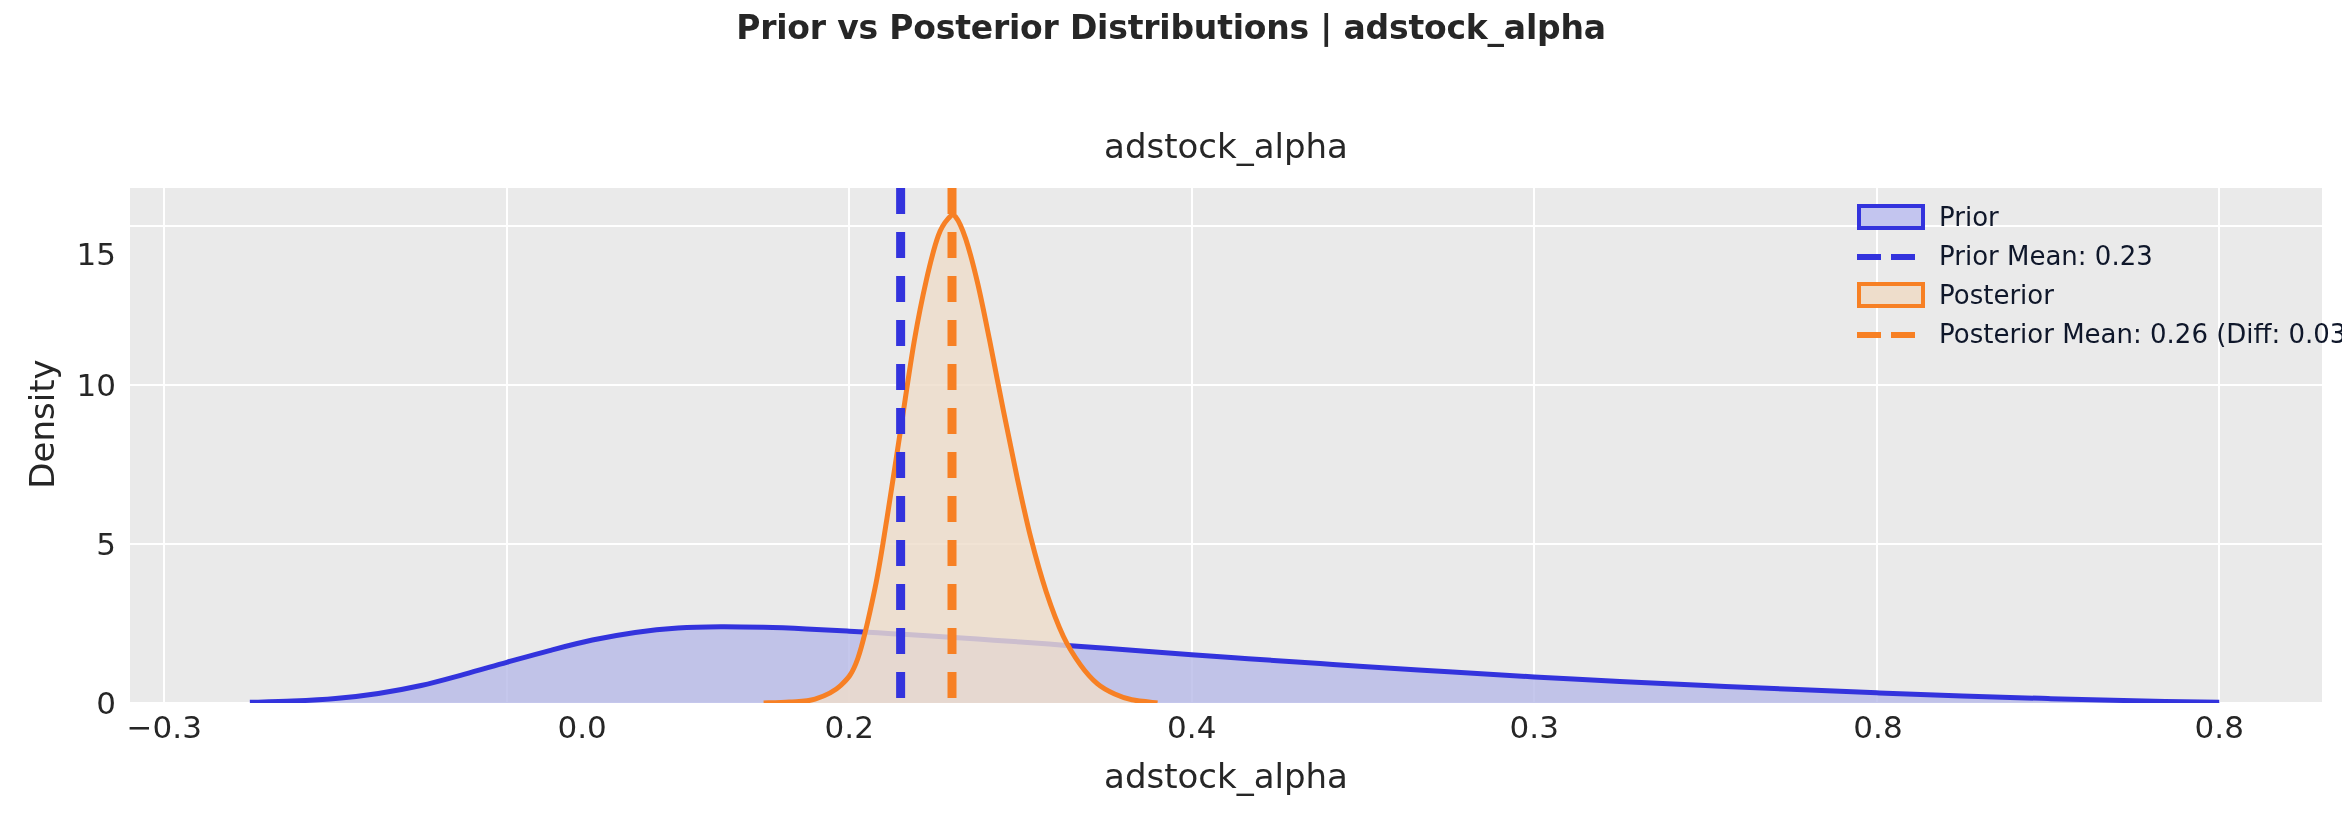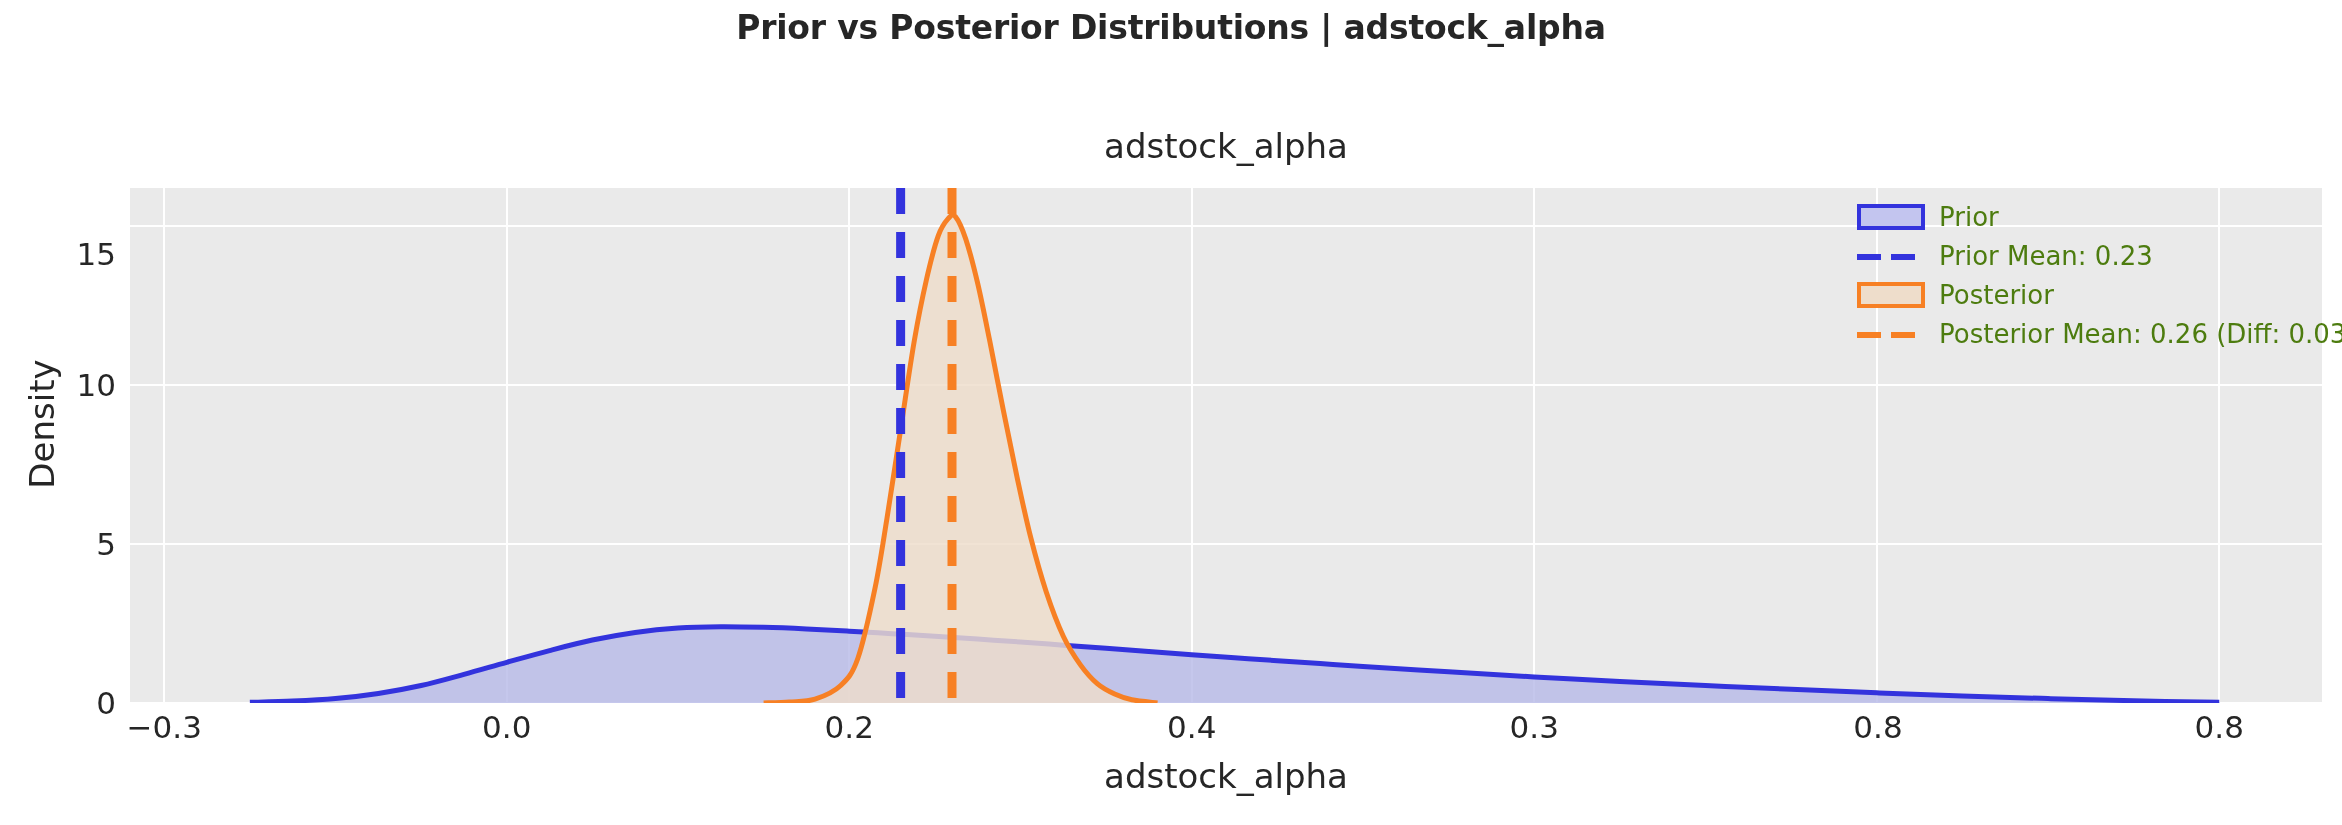--- a/index.html
+++ b/index.html
@@ -150,21 +150,21 @@
     position: absolute;
     top: 0;
     height: 6px;
     width: 24px;
     display: block;
   }
   .legend-dash i:nth-child(1) { left: 0px; }
   .legend-dash i:nth-child(2) { left: 34px; }
   .legend-label {
     font-size: 26px;
-    color: #4d7c0f;
+    color: #0f172a;
     white-space: nowrap;
   }
 </style>
 </head>
 <body>
 
 <div id="figure">
 
   <div id="suptitle">Prior vs Posterior Distributions | adstock_alpha</div>
   <div id="axes-title">adstock_alpha</div>
@@ -173,21 +173,21 @@
   <div id="xlabel">adstock_alpha</div>
 
   <div id="ytick-layer">
       <div class="ytick" style="top: 703px;">0</div>
       <div class="ytick" style="top: 544.049px;">5</div>
       <div class="ytick" style="top: 385.099px;">10</div>
       <div class="ytick" style="top: 226.148px; margin-top: 28px;">15</div>
     </div>
   <div id="xtick-layer">
       <div class="xtick" style="left: 164.25px;">−0.3</div>
-      <div class="xtick" style="left: 506.75px;">0.0</div>
+      <div class="xtick" style="left: 506.75px; text-align: right;">0.0</div>
       <div class="xtick" style="left: 849.25px;">0.2</div>
       <div class="xtick" style="left: 1191.75px;">0.4</div>
       <div class="xtick" style="left: 1534.25px;">0.3</div>
       <div class="xtick" style="left: 1878px;">0.8</div>
       <div class="xtick" style="left: 2219.25px;">0.8</div>
     </div>
 
   <div id="plot">
     <div id="grid-layer">
         <div class="gridline-h" style="top: 514px;"></div>

